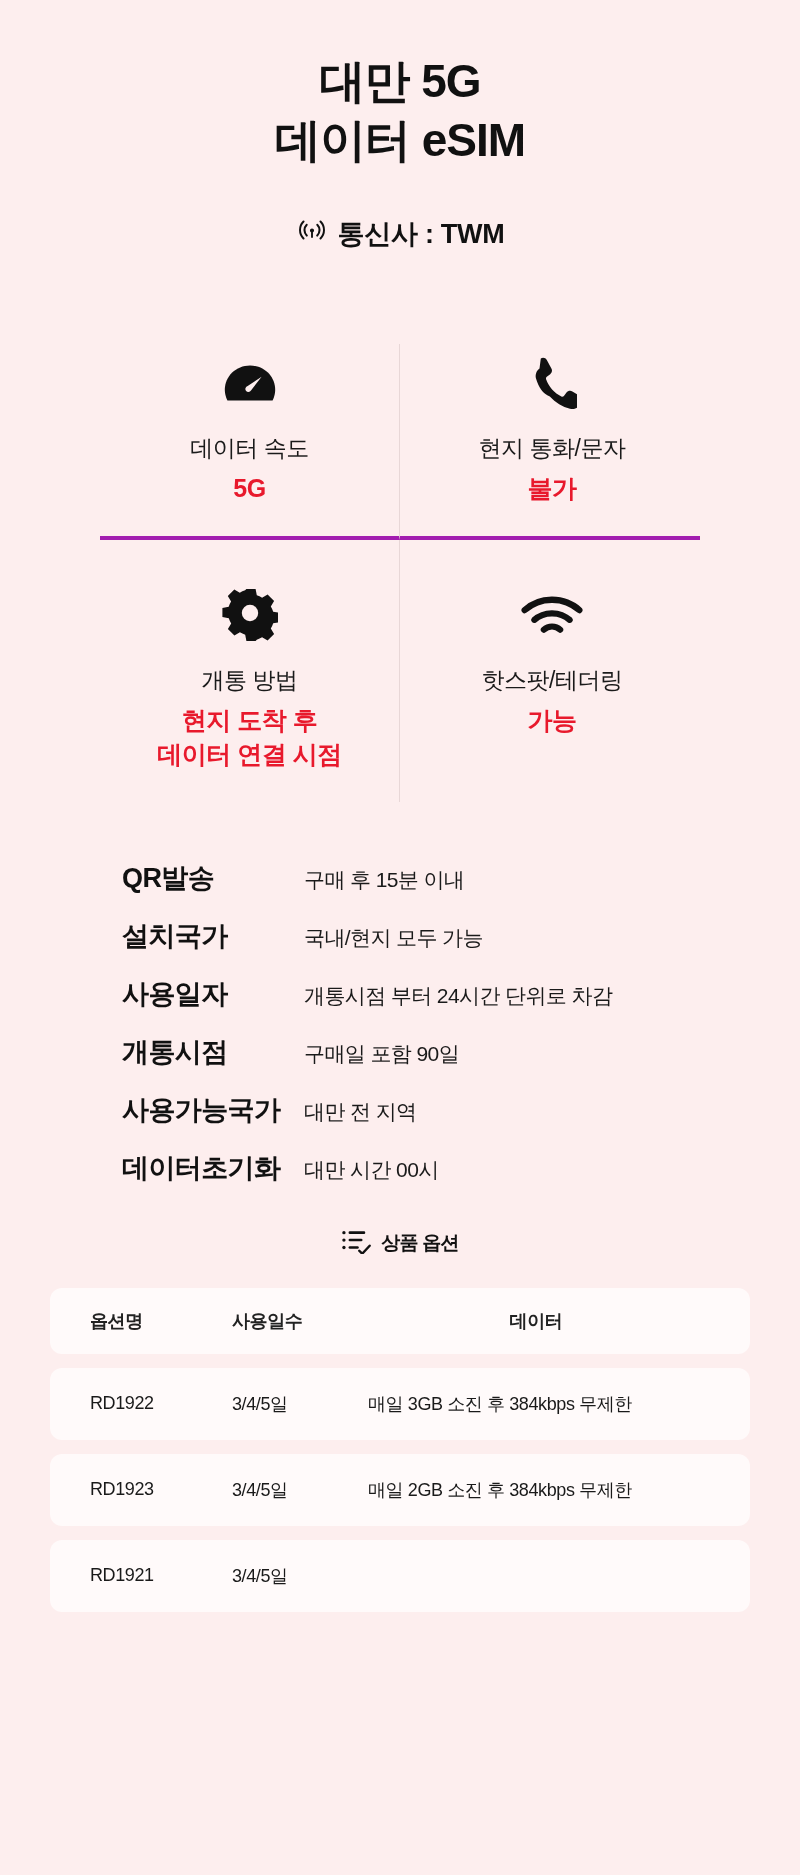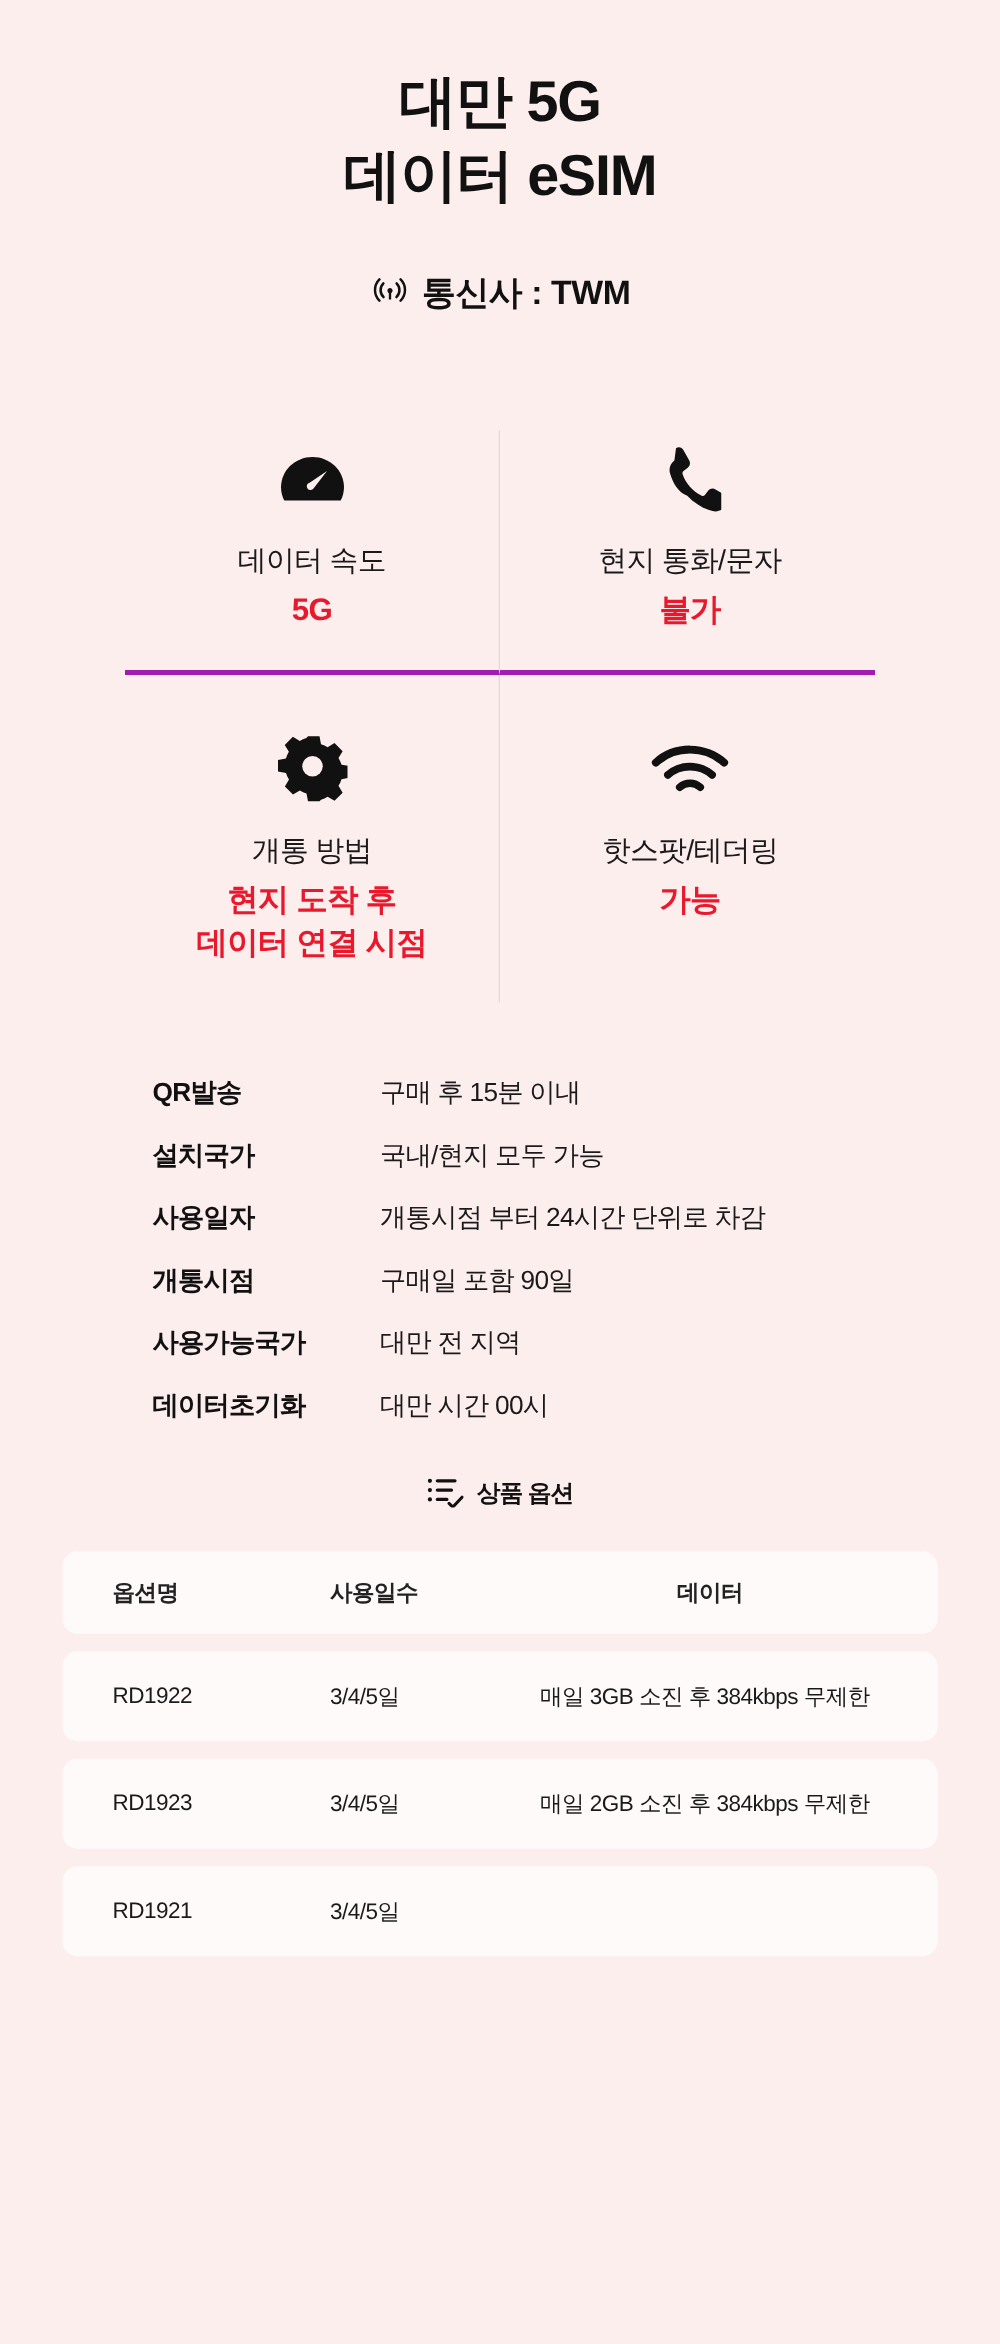--- a/index.html
+++ b/index.html
@@ -25,21 +25,21 @@
   .title {
     font-size: 46px;
     font-weight: bold;
     color: #111111;
     line-height: 1.28;
     letter-spacing: -1px;
   }
   .carrier-row {
     margin-top: 46px;
     display: flex;
-    align-items: center;
+    align-items: flex-start;
     justify-content: center;
     gap: 10px;
   }
   .carrier-icon {
     display: inline-flex;
     align-items: center;
     justify-content: center;
     width: 32px;
     height: 32px;
   }
@@ -97,21 +97,21 @@
     width: 600px;
     padding-left: 22px;
   }
   .spec-row {
     display: flex;
     align-items: baseline;
     margin-bottom: 22px;
   }
   .spec-key {
     width: 182px;
-    font-size: 21px;
+    font-size: 27px;
     font-weight: bold;
     color: #111111;
     letter-spacing: -0.6px;
   }
   .spec-val {
     font-size: 21px;
     color: #1a1a1a;
     letter-spacing: -0.6px;
   }
 
@@ -134,21 +134,20 @@
     width: 700px;
   }
   .opt-head, .opt-row {
     background: #fffafa;
     border-radius: 12px;
     display: grid;
     grid-template-columns: 178px 140px 1fr;
     align-items: center;
     height: 72px;
     margin-bottom: 14px;
-    gap: 32px;
   }
   .opt-head { height: 66px; }
   .opt-head > div {
     font-size: 18px;
     font-weight: bold;
     color: #222222;
     letter-spacing: -0.4px;
   }
   .opt-row > div {
     font-size: 18px;

